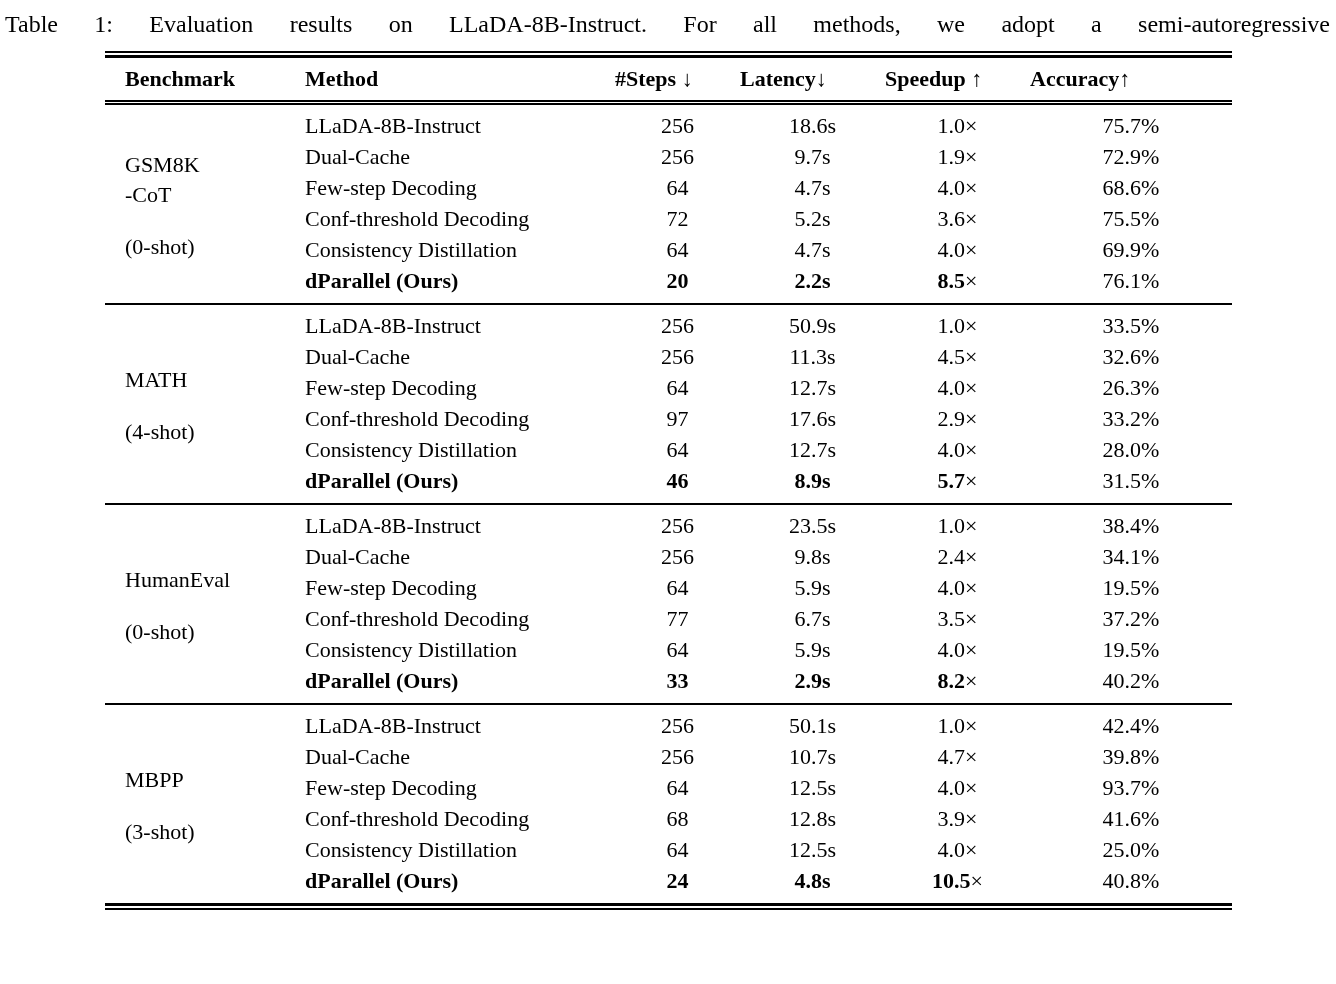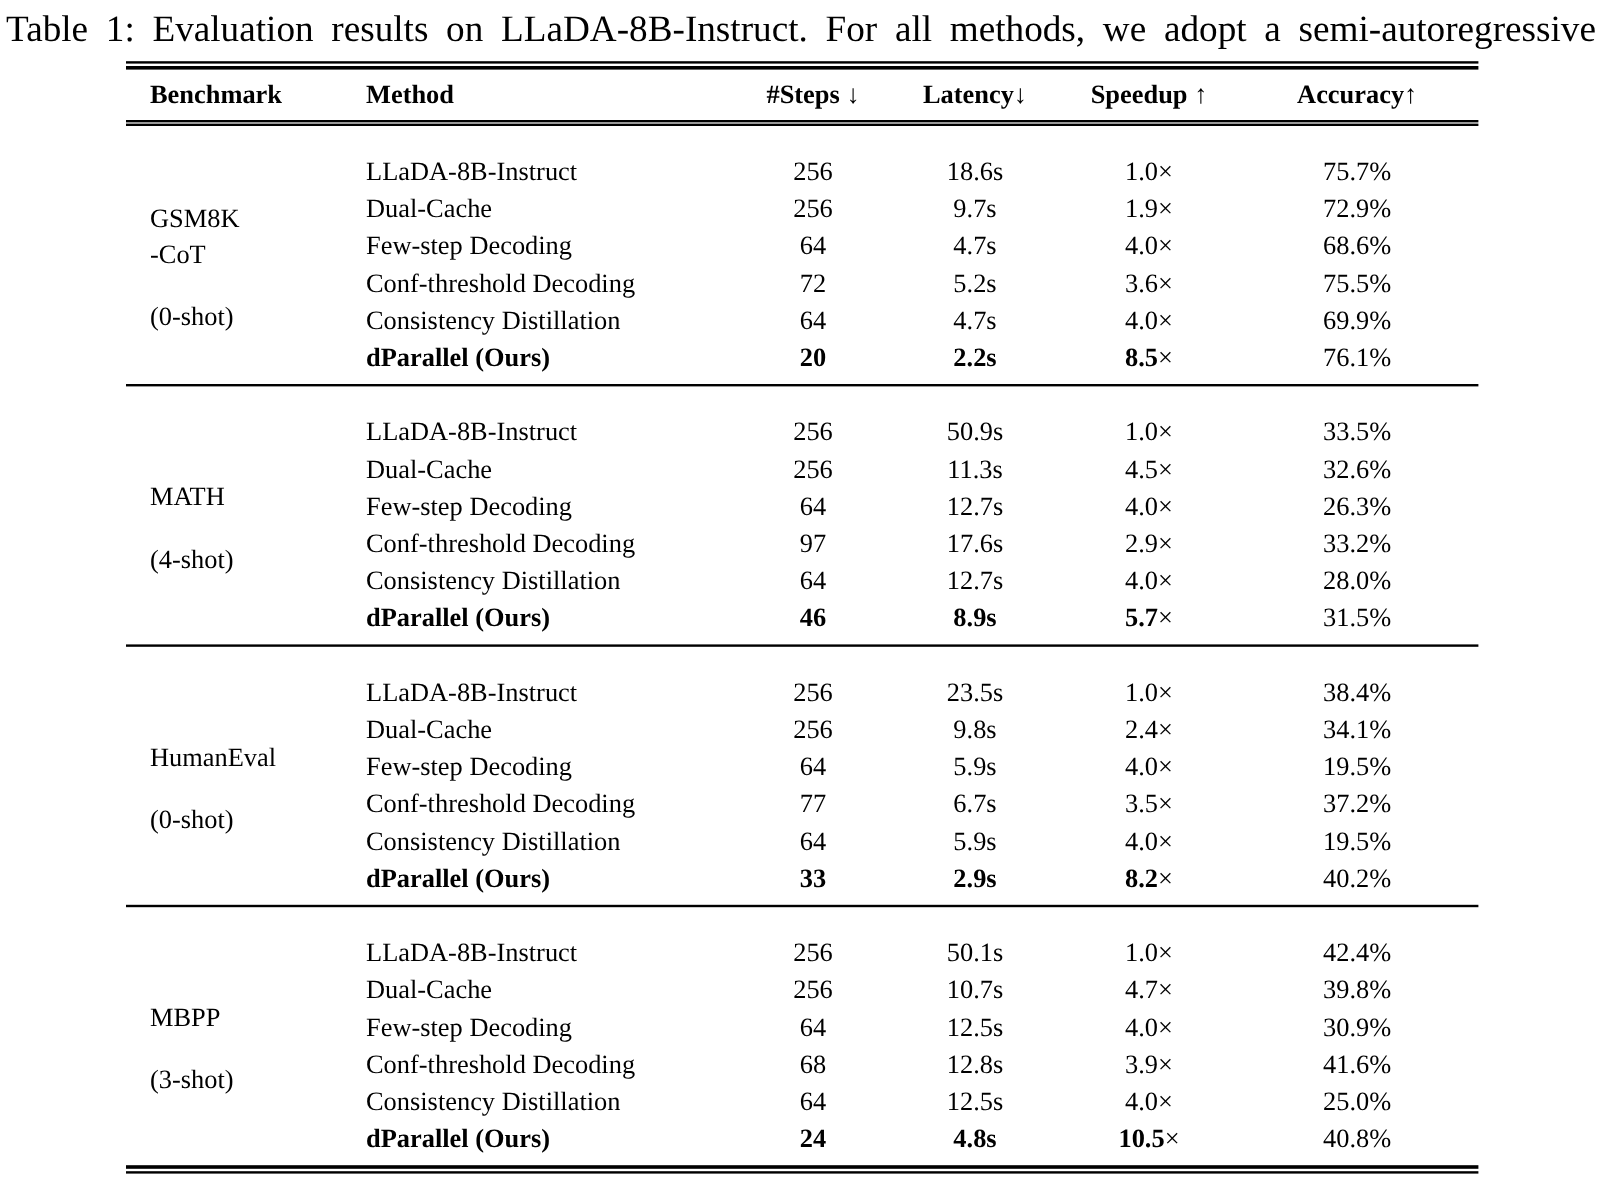--- a/index.html
+++ b/index.html
@@ -5,51 +5,51 @@
   * { box-sizing: border-box; }
   html, body {
     margin: 0; padding: 0;
     width: 1336px; height: 984px;
     background: #ffffff;
     color: #000;
     font-family: "Liberation Serif", "DejaVu Serif", serif;
     overflow: hidden;
   }
   
-  .caption { padding: 6px 6px 0 5px; font-size: 31px; line-height: 36px; }
+  .caption { padding: 6px 6px 0 5px; font-size: 24px; line-height: 36px; }
   .cap-line.just { text-align: justify; text-align-last: justify; }
 
   
   .twrap { margin: 9px 0 0 105px; width: 1127px; }
   .rule { width: 100%; background: #000; }
   .rule-topthin  { height: 2px; margin-bottom: 2px; }
   .rule-topthick { height: 3px; }
   .rule-botthick { height: 3px; margin-bottom: 2px; }
   .rule-botthin  { height: 2px; }
 
   table {
     border-collapse: collapse;
     table-layout: fixed;
     width: 1127px;
     font-size: 22px;
   }
   thead th {
     border-bottom: 5px double #000;
     height: 44px;
     vertical-align: middle;
-    text-align: center;
+    text-align: left;
     font-weight: normal;
     padding: 0;
   }
   .hl { font-weight: bold; }
   .arrow { font-weight: normal; }
 
   tbody { border-top: 2px solid #000; }
   td { padding: 0; line-height: 31px; vertical-align: middle; }
-  tbody tr:first-child td { padding-top: 22px; }
+  tbody tr:first-child td { padding-top: 5px; }
   tbody tr:last-child  td { padding-bottom: 7px; margin-top: 48px; }
 
   .left { text-align: left; }
   .ctr  { text-align: center; }
   .pad  { padding-left: 20px; }
   .b    { font-weight: bold; }
   .times{ font-weight: normal; }
   .spd.b{ font-weight: bold; }
 
   .bench { padding-left: 20px; text-align: left; vertical-align: middle; }
@@ -248,21 +248,21 @@
           <td class="ctr">256</td>
           <td class="ctr">10.7s</td>
           <td class="ctr"><span class="spd">4.7</span><span class="times">×</span></td>
           <td class="ctr">39.8%</td>
         </tr>
         <tr>
           <td class="left">Few-step Decoding</td>
           <td class="ctr">64</td>
           <td class="ctr">12.5s</td>
           <td class="ctr"><span class="spd">4.0</span><span class="times">×</span></td>
-          <td class="ctr">30.9%</td>
+          <td class="ctr">93.7%</td>
         </tr>
         <tr>
           <td class="left">Conf-threshold Decoding</td>
           <td class="ctr">68</td>
           <td class="ctr">12.8s</td>
           <td class="ctr"><span class="spd">3.9</span><span class="times">×</span></td>
           <td class="ctr">41.6%</td>
         </tr>
         <tr>
           <td class="left">Consistency Distillation</td>

